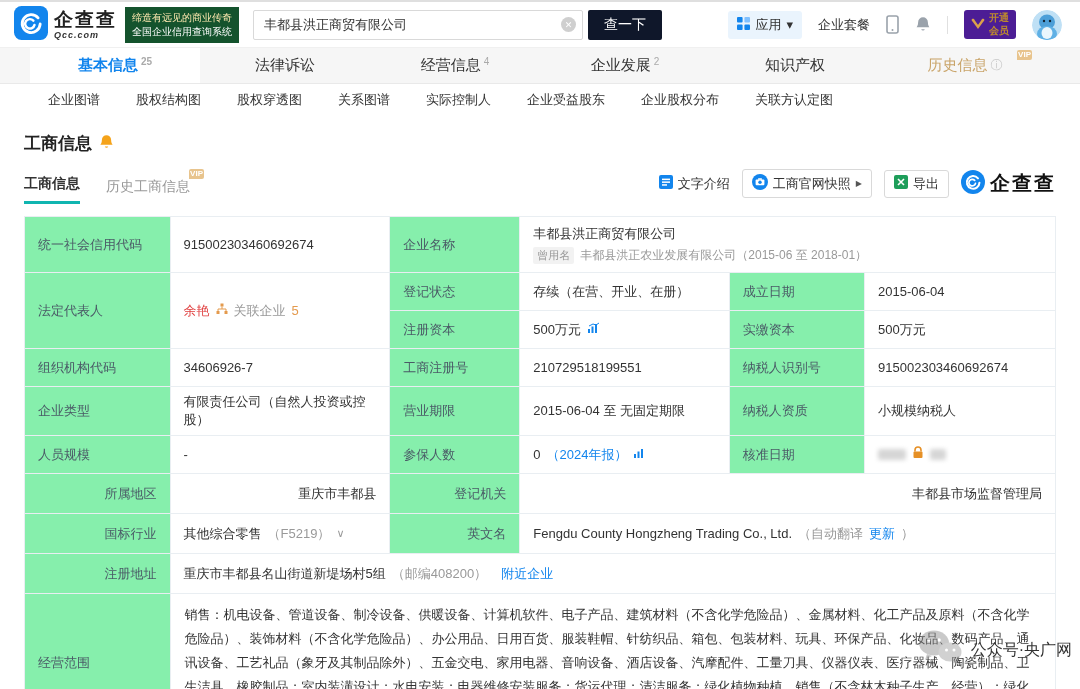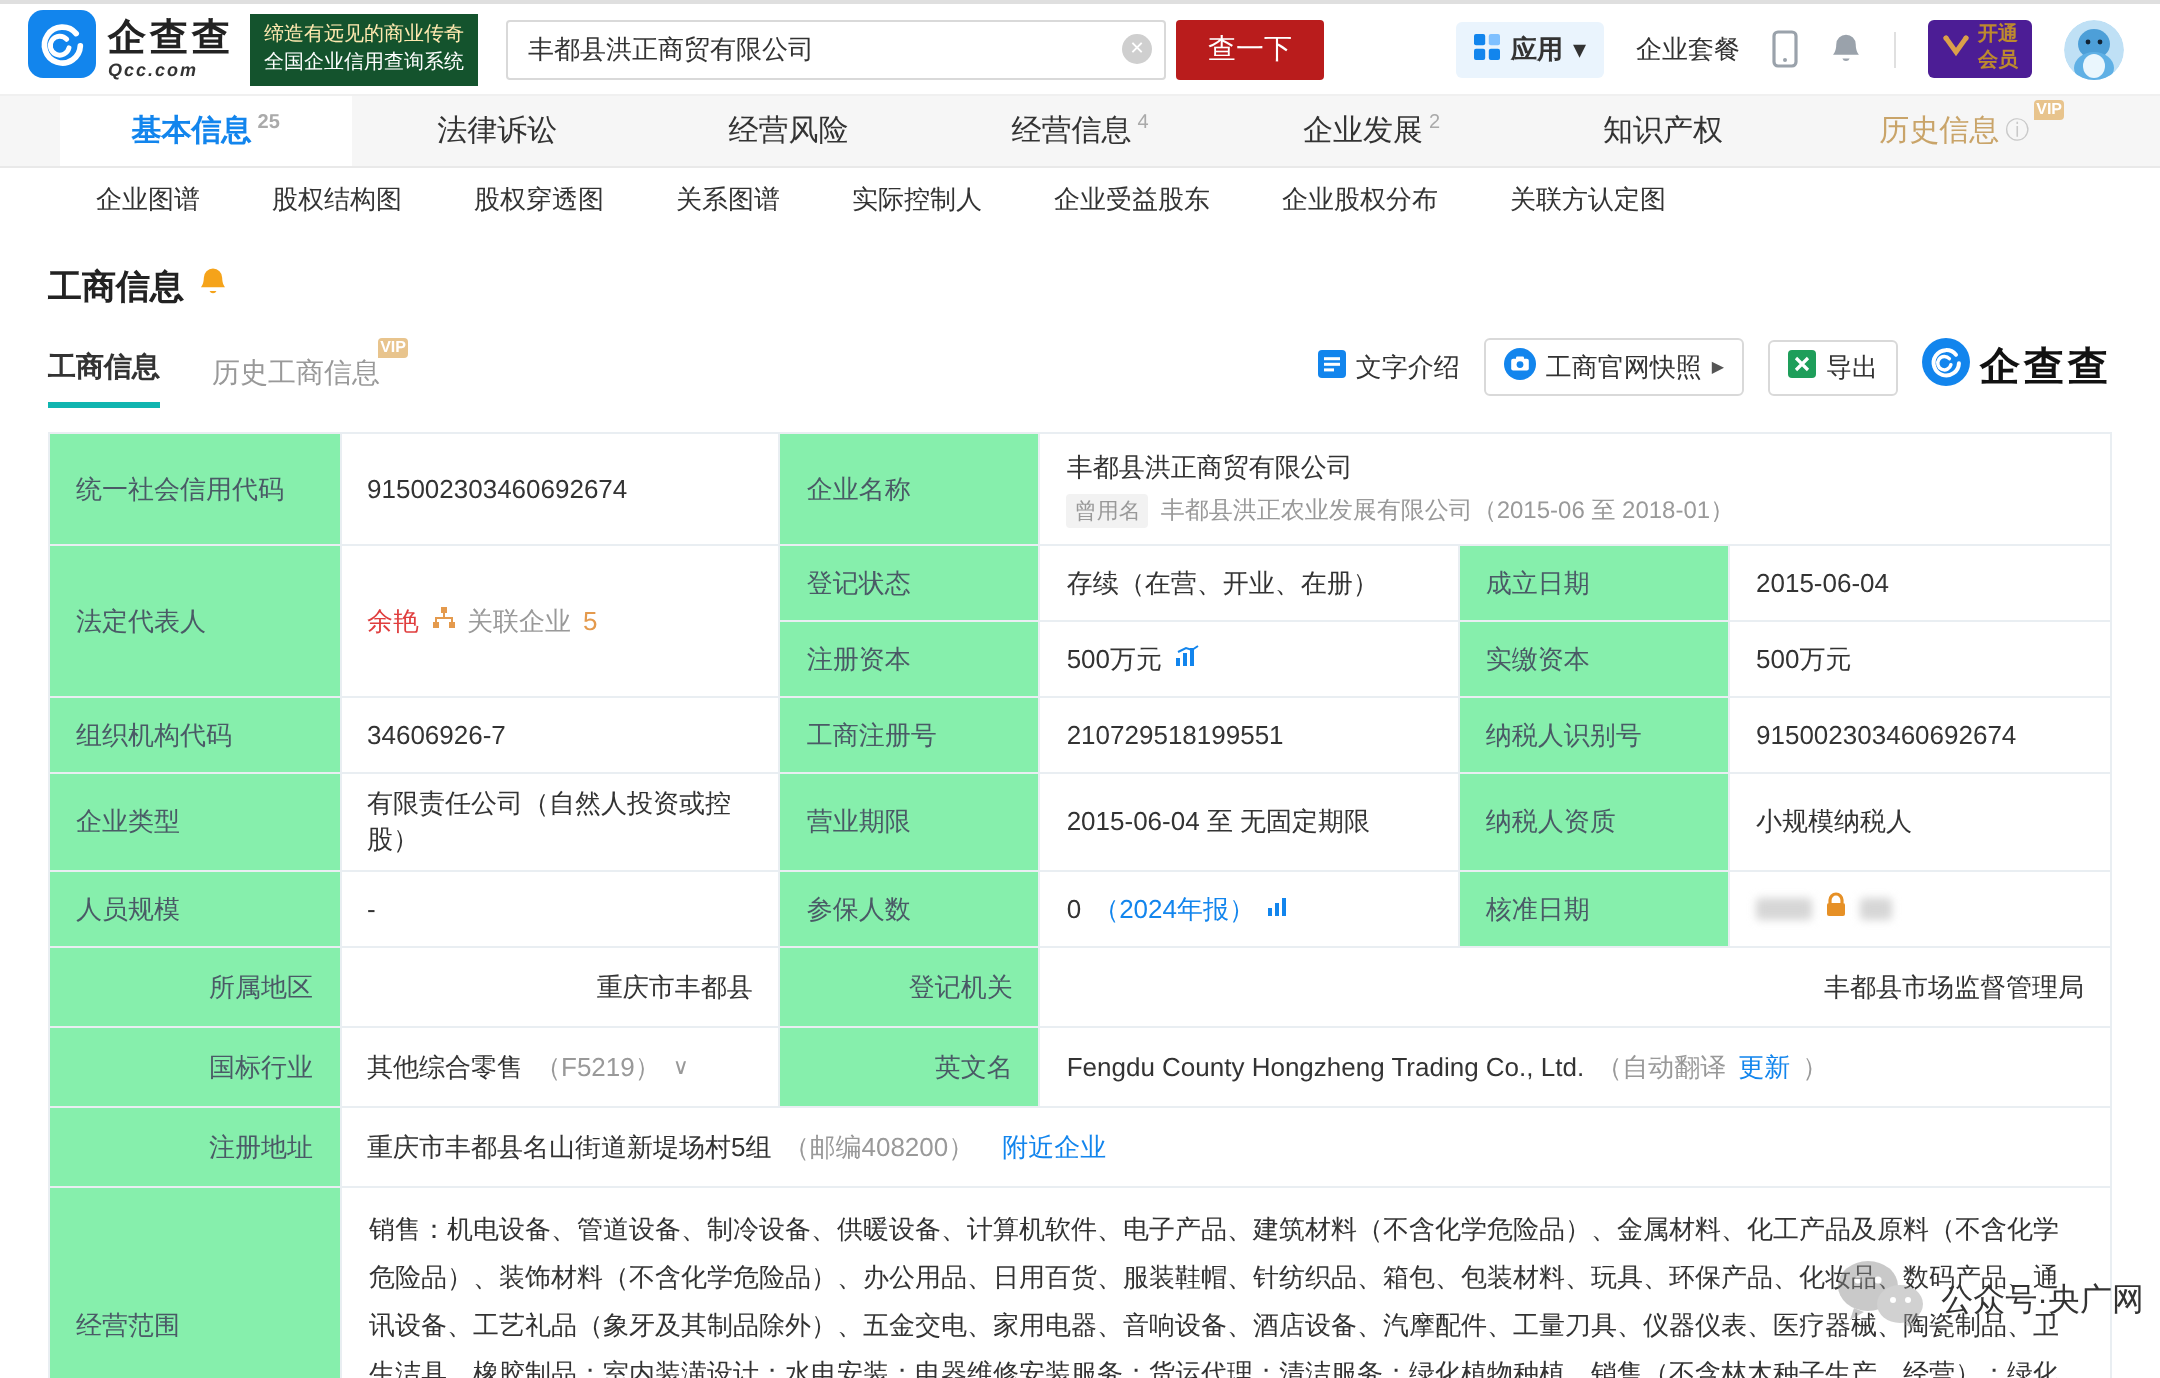--- a/index.html
+++ b/index.html
@@ -11,23 +11,23 @@
   header { height:46px; display:flex; align-items:center; padding:0 18px 0 14px; background:#fff; border-bottom:1px solid #f0f0f0; }
   .logo-wrap { display:flex; align-items:center; gap:6px; }
   .logo-txt { display:flex; flex-direction:column; line-height:1; }
   .logo-txt .cn { font-size:19px; font-weight:bold; color:#222; letter-spacing:2px; }
   .logo-txt .en { font-size:9px; color:#333; letter-spacing:1px; margin-top:2px; font-weight:bold;font-style:italic; }
   .slogan { background:#14532d; color:#fff; font-size:10px; line-height:1.4; padding:4px 7px; margin-left:8px; white-space:nowrap; }
   .slogan .l1 { color:#ffe9b0; }
   .searchbox { display:flex; align-items:center; margin-left:14px; }
   .search-input { width:330px; height:30px; border:1px solid #d9d9d9; border-radius:2px; font-size:13px; color:#333; padding:0 28px 0 10px; outline:none; font-family:inherit; }
   .clear-ic { margin-left:-22px; width:15px; height:15px; border-radius:50%; background:#cfcfcf; color:#fff; font-size:9px; display:flex; align-items:center; justify-content:center; cursor:pointer; }
-  .search-btn { margin-left:12px; height:30px; padding:0 16px; background:#b91c1c; color:#fff; border:none; border-radius:2px; font-size:14px; cursor:pointer; font-family:Liberation Serif, serif; }
+  .search-btn { margin-left:12px; height:30px; padding:0 16px; background:#0f172a; color:#fff; border:none; border-radius:2px; font-size:14px; cursor:pointer; font-family:Liberation Serif, serif; }
   .hright { margin-left:auto; display:flex; align-items:center; gap:16px; }
-  .app-pill { display:flex; align-items:center; gap:5px; background:#eaf4fd; border-radius:3px; padding:5px 9px; font-size:13px; font-weight:bold; color:#333; cursor:pointer; }
+  .app-pill { display:flex; align-items:center; gap:5px; background:#eaf4fd; border-radius:3px; padding:5px 9px; font-size:13px; font-weight:normal; color:#333; cursor:pointer; }
   .pkg { font-size:13px; color:#333; cursor:pointer; }
   .hic { display:flex; align-items:center; cursor:pointer; }
   .vdiv { width:1px; height:18px; background:#e0e0e0; }
   .vip-pill { display:flex; align-items:center; gap:4px; background:#4c1d95; border-radius:3px; padding:2px 7px; cursor:pointer; }
   .vip-pill .txt { font-size:10px; line-height:1.25; color:#bd8a2e; font-weight:bold; }
   .avatar { width:30px; height:30px; border-radius:50%; overflow:hidden; cursor:pointer; }
 
   
   .tabs { height:36px; background:#f6f6f6; border-bottom:1px solid #e9e9e9; display:flex; align-items:stretch; padding:0 30px; }
   .tab { flex:1; display:flex; align-items:center; justify-content:center; gap:3px; font-size:15px; color:#333; cursor:pointer; position:relative; }
@@ -161,23 +161,20 @@
 
 <nav class="tabs">
   <div class="tab active">
     <span>基本信息</span>
     <span class="count">25</span>
   </div>
   <div class="tab">
     <span>法律诉讼</span>
   </div>
   <div class="tab">
-    <span>经营风险</span>
-  </div>
-  <div class="tab">
     <span>经营信息</span>
     <span class="count">4</span>
   </div>
   <div class="tab">
     <span>企业发展</span>
     <span class="count">2</span>
   </div>
   <div class="tab">
     <span>知识产权</span>
   </div>

